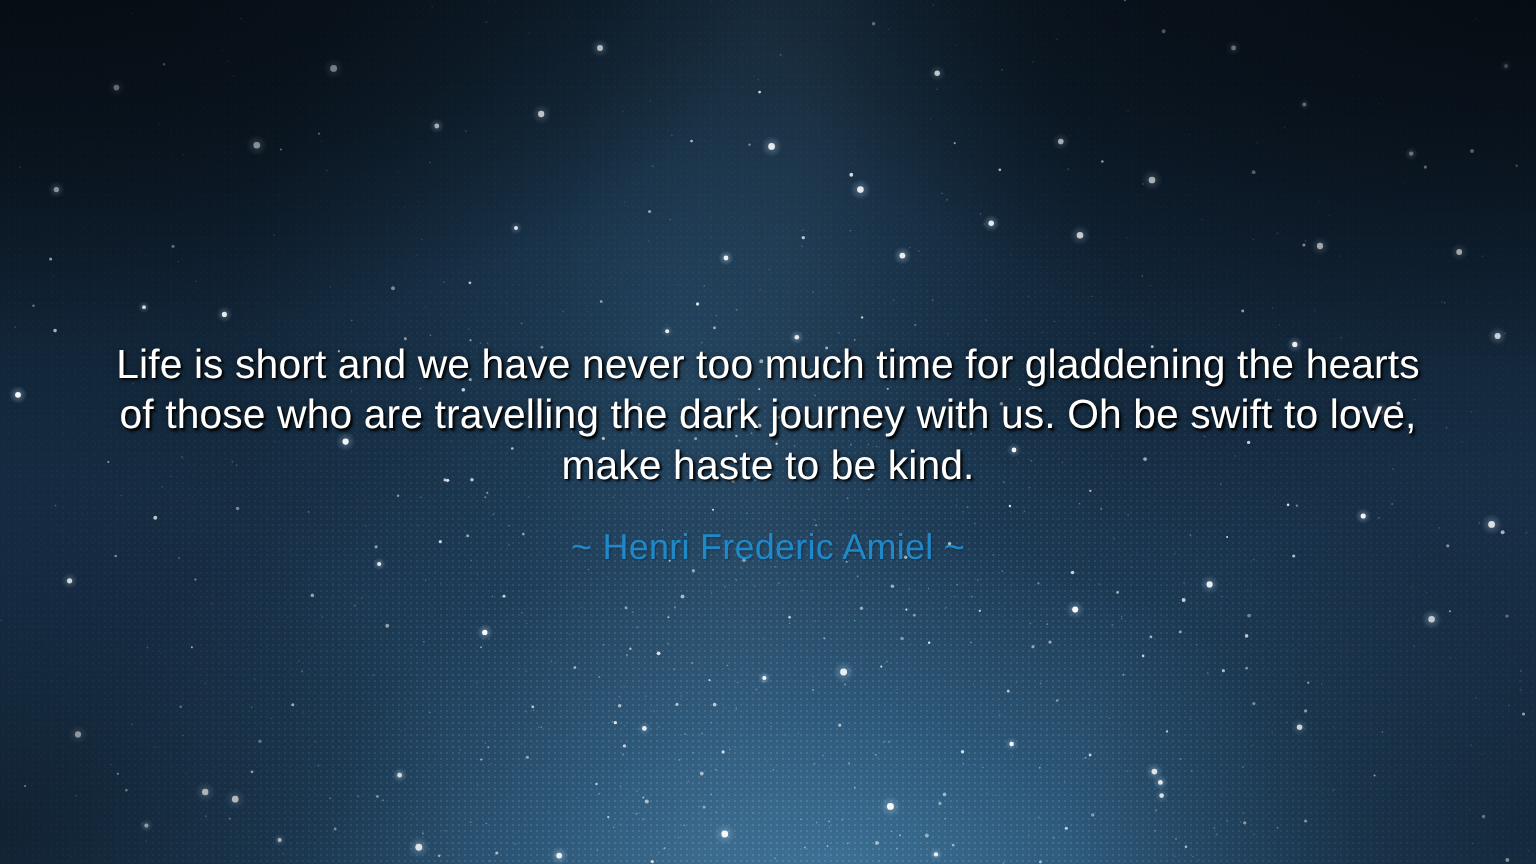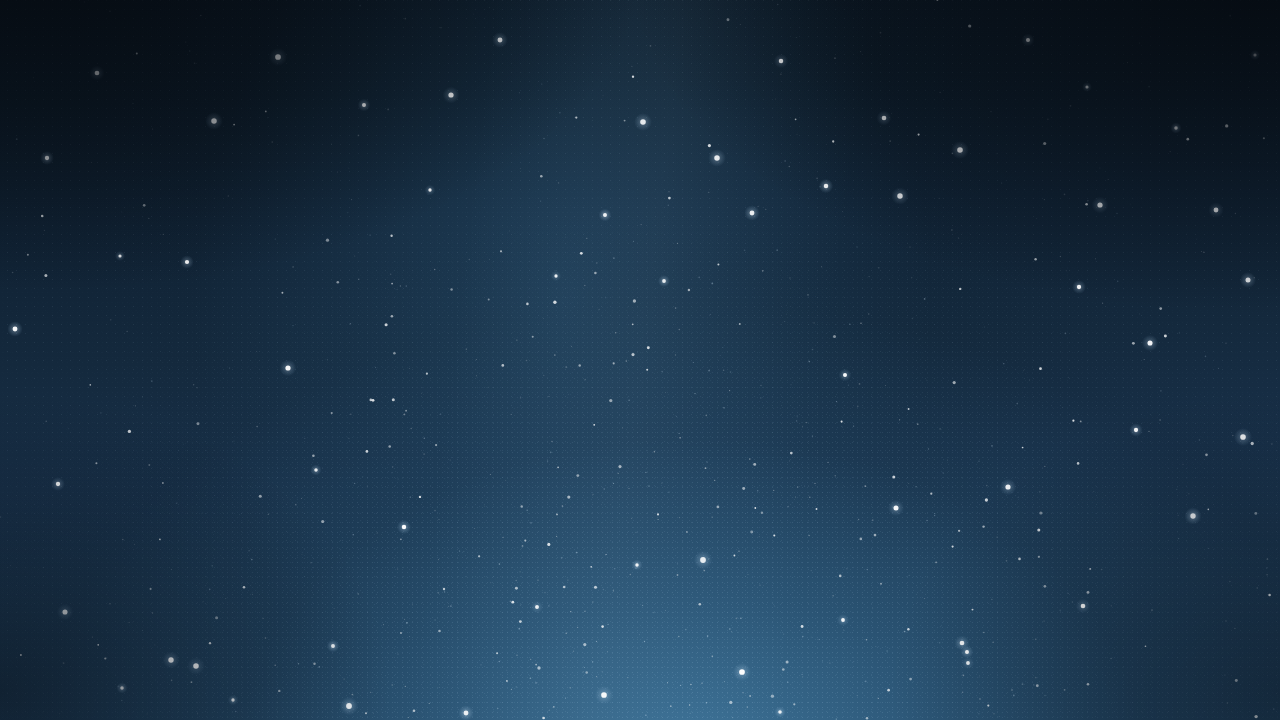--- a/index.html
+++ b/index.html
@@ -1064,15 +1064,17 @@
       <circle cx="1079" cy="287" r="6.91" fill="url(#haloGrad)" opacity="0.54"></circle>
       <circle cx="1079" cy="287" r="2.16" fill="#ffffff" opacity="0.96"></circle>
       <circle cx="780" cy="712" r="5.67" fill="url(#haloGrad)" opacity="0.55"></circle>
       <circle cx="780" cy="712" r="1.77" fill="#ffffff" opacity="0.86"></circle>
       <circle cx="1136" cy="430" r="6.80" fill="url(#haloGrad)" opacity="0.56"></circle>
       <circle cx="1136" cy="430" r="2.13" fill="#ffffff" opacity="0.96"></circle>
     </svg>
   <div class="sky-vignette"></div>
 
   <div class="quote-wrap">
+    <div class="quote-text">Life is short and we have never too much time for gladdening the hearts of those who are travelling the dark journey with us. Oh be swift to love, make haste to be kind.</div>
+    <div class="quote-attribution">~ Henri Frederic Amiel ~</div>
   </div>
 
 </div>
 
 </body></html>

